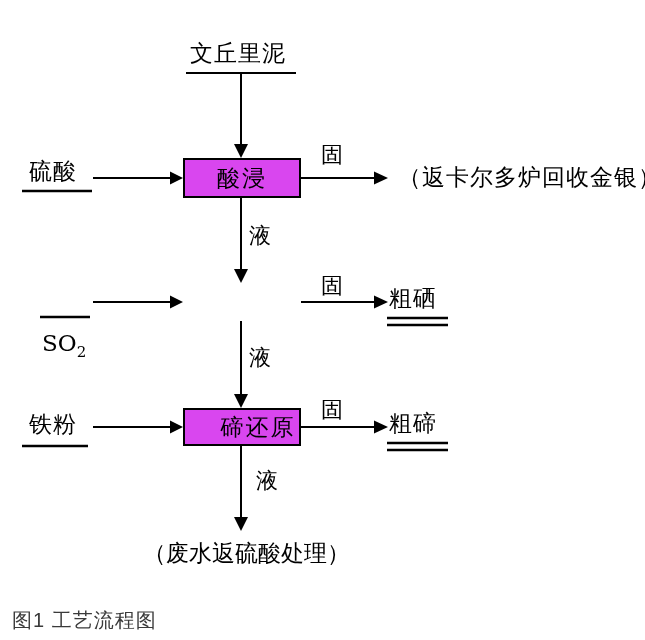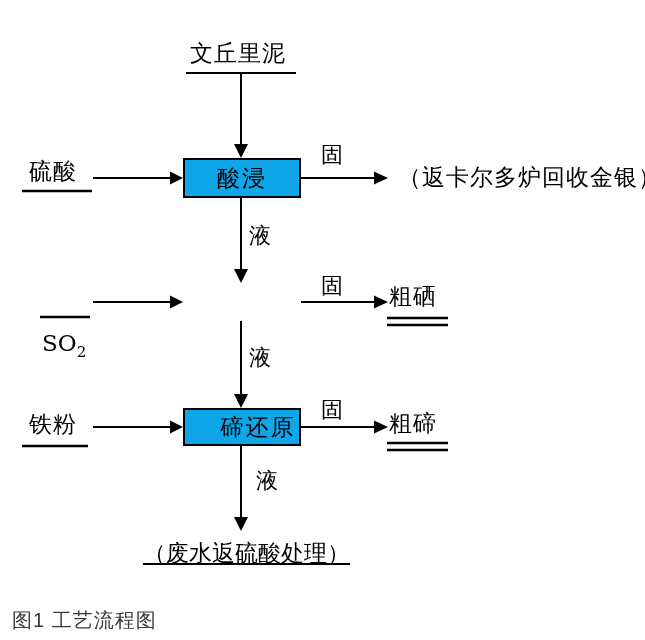--- a/index.html
+++ b/index.html
@@ -18,21 +18,21 @@
     font-size:23px;
     line-height:1.05;
     white-space:nowrap;
     letter-spacing:1px;
   }
   .process-box{
     position:absolute;
     left:183px;width:118px;
     box-sizing:border-box;
     border:2.5px solid #000;
-    background:#0ea5e9;
+    background:#d946ef;
     display:flex;align-items:center;justify-content:center;
     font-size:23px;color:#000;
     letter-spacing:2px;
   }
   .box-1{top:142px;height:40px;}
   .box-2{top:267px;height:38px;}
   .box-3{top:392px;height:38px;padding-left:32px;}
   .small-lbl{font-size:22px;letter-spacing:0;}
   sub.chem{font-size:15px;line-height:0;}
   .caption{
@@ -98,28 +98,28 @@
     <span>酸浸</span>
   </div>
   <div class="lbl small-lbl" style="left:321px;top:127px;">固</div>
   <div class="lbl" style="left:398px;top:149px;">（返卡尔多炉回收金银）</div>
   <div class="lbl small-lbl" style="left:249px;top:208px;">液</div>
 
   <div class="lbl" style="left:42px;top:270px;letter-spacing:0;margin-top:45px;">
     <span>SO</span><sub class="chem">2</sub>
   </div>
   <div class="lbl small-lbl" style="left:321px;top:258px;">固</div>
-  <div class="lbl" style="left:389px;top:270px;font-family:Liberation Mono, monospace;">粗硒</div>
+  <div class="lbl" style="left:389px;top:270px;">粗硒</div>
   <div class="lbl small-lbl" style="left:249px;top:330px;">液</div>
 
   <div class="lbl" style="left:29px;top:396px;">铁粉</div>
   <div class="process-box box-3">
     <span>碲还原</span>
   </div>
   <div class="lbl small-lbl" style="left:321px;top:382px;">固</div>
   <div class="lbl" style="left:389px;top:395px;">粗碲</div>
   <div class="lbl small-lbl" style="left:256px;top:453px;">液</div>
 
-  <div class="lbl" style="left:143px;top:525px;letter-spacing:0;text-decoration:underline;">（废水返硫酸处理）</div>
+  <div class="lbl" style="left:143px;top:525px;letter-spacing:0;">（废水返硫酸处理）</div>
 
   <div class="caption">图1 工艺流程图</div>
 
 </div>
 
 </body></html>

